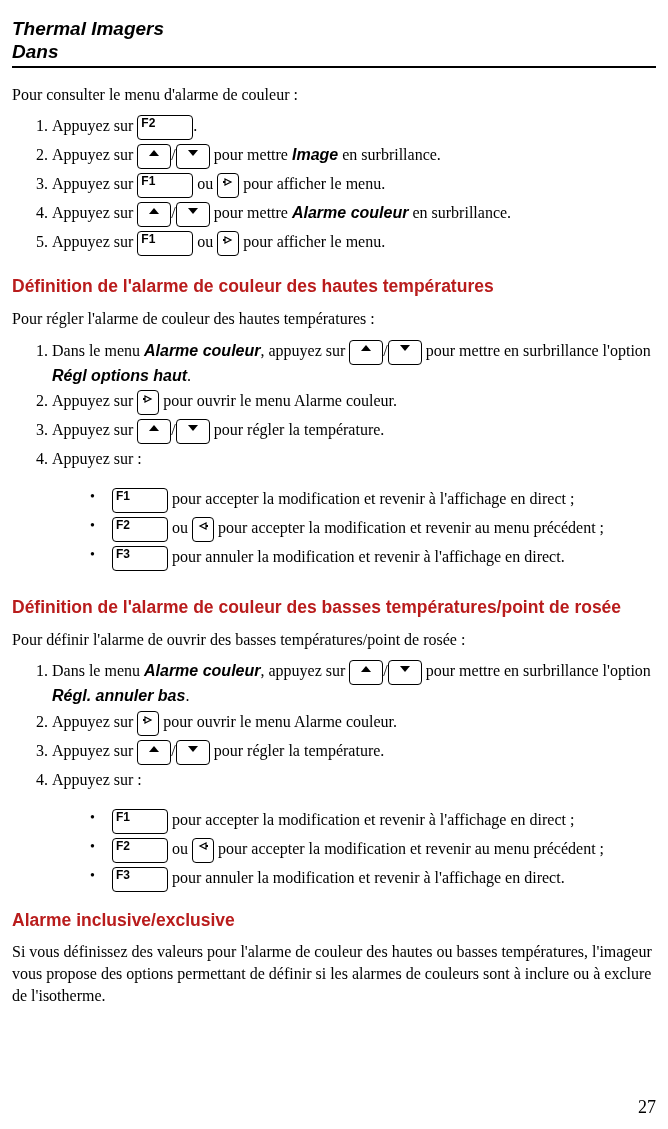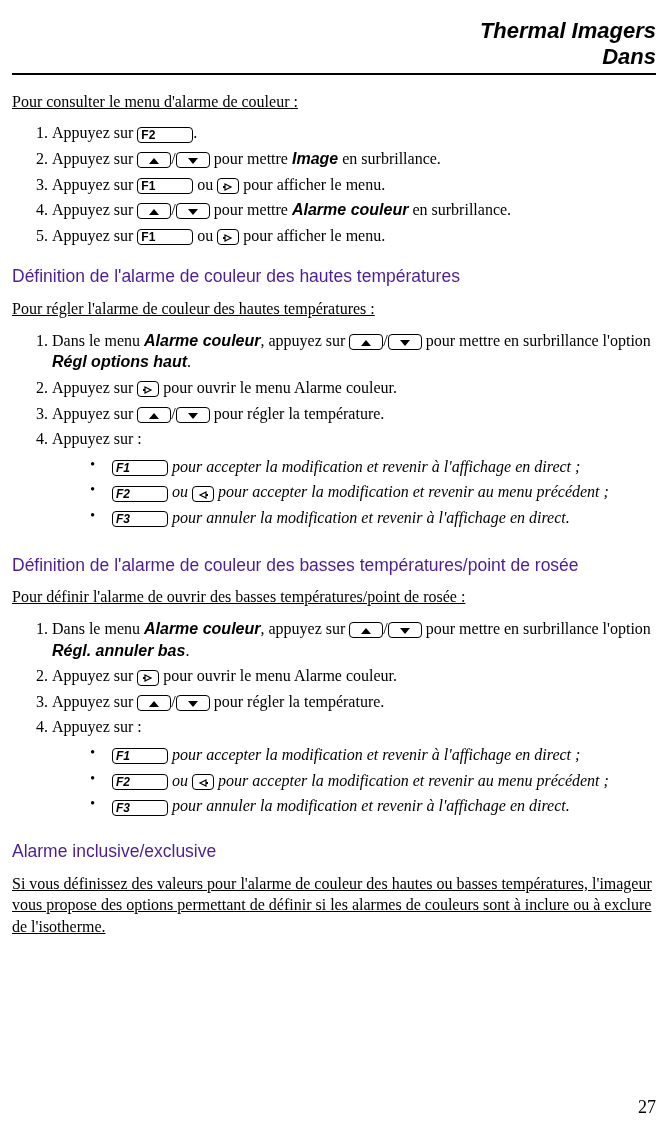--- a/index.html
+++ b/index.html
@@ -12,55 +12,53 @@
       height: 1129px;
       font-family: "Times New Roman", Times, serif;
       font-size: 16px;
       line-height: 1.35;
       padding: 18px 12px 10px 12px;
       color: #000;
       background: #fff;
       position: relative;
     }
     .header {
-      text-align: right;
+      text-align: left;
       font-family: Arial, Helvetica, sans-serif;
       font-weight: bold;
       font-style: italic;
-      font-size: 22px;
+      font-size: 19px;
       line-height: 1.2;
       border-bottom: 2px solid #000;
       padding-bottom: 2px;
       margin-bottom: 16px;
     }
     h2 {
       font-family: Arial, Helvetica, sans-serif;
-      font-weight: normal;
+      font-weight: bold;
       font-size: 17.5px;
-      color: #4c1d95;
+      color: #b91c1c;
       margin: 18px 0 10px 0;
       line-height: 1.25;
     }
     p.intro {
       margin: 6px 4px 8px 0;
-      text-decoration: underline;
     }
     ol {
       list-style: decimal;
       margin: 0 0 0 40px;
       padding: 0;
     }
     ol > li {
       padding: 2px 0;
     }
     ul {
       list-style: none;
-      margin: 4px 0 4px 38px;
+      margin: 16px 0 4px 38px;
       padding: 0;
-      font-style: italic;
     }
     ul > li {
       position: relative;
       padding: 2px 0 2px 22px;
     }
     ul > li::before {
       content: "•";
       position: absolute;
       left: 0;
       top: 2px;
@@ -68,21 +66,21 @@
     }
     .key {
       display: inline-block;
       border: 1.5px solid #000;
       border-radius: 4px;
       font-family: Arial, Helvetica, sans-serif;
       font-weight: bold;
       font-size: 12px;
       padding: 0 3px;
       min-width: 56px;
-      height: 16px;
+      height: 25px;
       line-height: 14px;
       vertical-align: middle;
       background: #fff;
     }
     .key.small {
       min-width: 34px;
       text-align: center;
       padding: 0 2px;
     }
     .key.icn {
@@ -213,16 +211,16 @@
       <li><span class="key">F1</span><span> pour accepter la modification et revenir à l'affichage en direct ;</span></li>
       <li><span class="key">F2</span><span> ou </span><span class="key icn"><svg width="14" height="10">
               <polygon points="10,2 4,5 10,8" fill="none" stroke="#000" stroke-width="1.2"></polygon>
               <rect x="10" y="4" width="2" height="2" fill="#000"></rect>
             </svg></span><span> pour accepter la modification et revenir au menu précédent ;</span></li>
       <li><span class="key">F3</span><span> pour annuler la modification et revenir à l'affichage en direct.</span></li>
     </ul>
   </li>
 </ol>
 
-<h2 style="margin-top:16px;">Alarme inclusive/exclusive</h2>
+<h2 style="margin-top:10px;">Alarme inclusive/exclusive</h2>
 <p class="intro">Si vous définissez des valeurs pour l'alarme de couleur des hautes ou basses températures, l'imageur vous propose des options permettant de définir si les alarmes de couleurs sont à inclure ou à exclure de l'isotherme.</p>
 
 <div class="page-num">27</div>
 
 </body></html>

